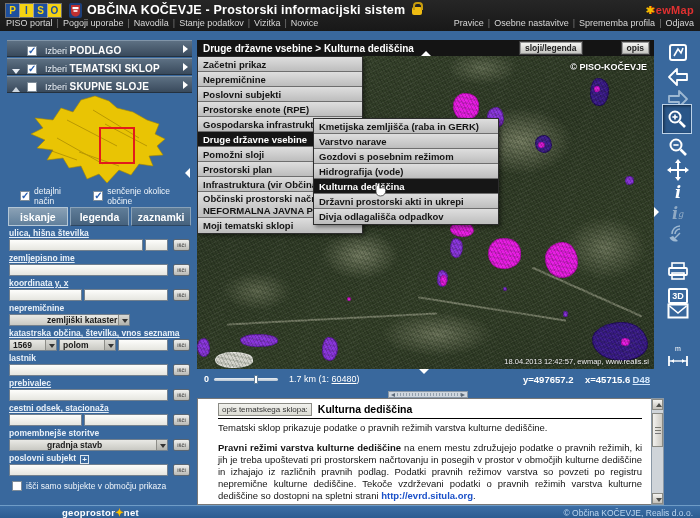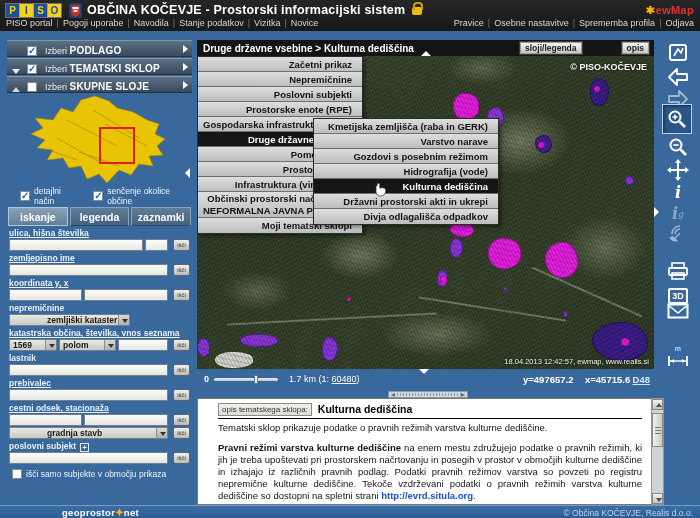--- a/index.html
+++ b/index.html
@@ -103,21 +103,21 @@
 
   
   .menu{position:absolute;z-index:6;border:1px solid #2c2c2c;box-shadow:2px 2px 4px rgba(0,0,0,.45);}
   #menu-l1{left:0;top:0;width:166px;}
   #menu-l2{left:116px;top:62px;width:186px;}
   .mi{position:relative;height:15px;line-height:15px;padding:0 10px 0 5px;font-size:9.5px;font-weight:bold;color:#141414;
     background:linear-gradient(#dedede,#bdbdbd);border-bottom:1px solid #6e6e6e;white-space:nowrap;overflow:hidden;cursor:pointer;}
   .mi:last-child{border-bottom:none;}
   .mi.active{background:#161616;color:#fff;overflow:visible;}
   .mi.two-line{height:26px;line-height:12px;padding-top:1px;}
-  .mi .l2line{display:block;text-align:right;}
+  .mi .l2line{display:block;}
   .sub-arr{position:absolute;right:3px;top:4.5px;width:0;height:0;border-left:5px solid #141414;border-top:3.5px solid transparent;border-bottom:3.5px solid transparent;}
   .mi.active .sub-arr{border-left-color:#fff;}
   .hand-cursor{position:absolute;left:60px;top:3px;z-index:8;}
 
   
   #map-footer{position:absolute;left:197px;top:369px;width:457px;height:22px;color:#fff;}
   #ftr-collapse{position:absolute;left:222px;top:0;width:0;height:0;border-left:5px solid transparent;border-right:5px solid transparent;border-top:5px solid #fff;}
   .zero{position:absolute;left:7px;top:5px;font-size:9px;font-weight:bold;}
   #track{position:absolute;left:17px;top:9px;width:64px;height:3px;background:linear-gradient(#e9eef3,#b9c6d2);border-radius:2px;}
   #thumb{position:absolute;left:40px;top:-3px;width:4px;height:9px;background:#fff;border:1px solid #5d7astroke;border:1px solid #5d7a94;border-radius:1px;cursor:pointer;}
@@ -318,20 +318,21 @@
       <div class="f-row">
         <input class="inp grow" style="">
         <button class="go">išči</button>
       </div>
       <div class="f-label u">cestni odsek, stacionaža</div>
       <div class="f-row">
         <input class="inp half" style="">
         <input class="inp grow" style="">
         <button class="go">išči</button>
       </div>
+      <div class="f-label">pomembnejše storitve</div>
       <div class="f-row">
         <div class="sel grow1">
           <span>gradnja stavb</span>
           <span class="sel-arr"></span>
         </div>
         <button class="go">išči</button>
       </div>
       <div class="f-label">
         <span>poslovni subjekt</span><span class="plus-ico">+</span>
       </div>

